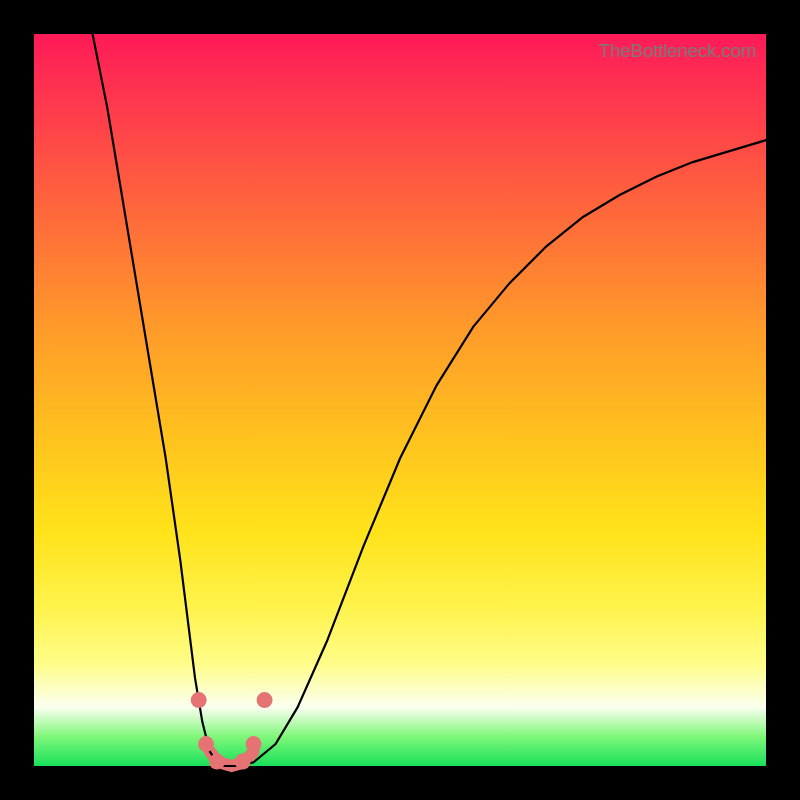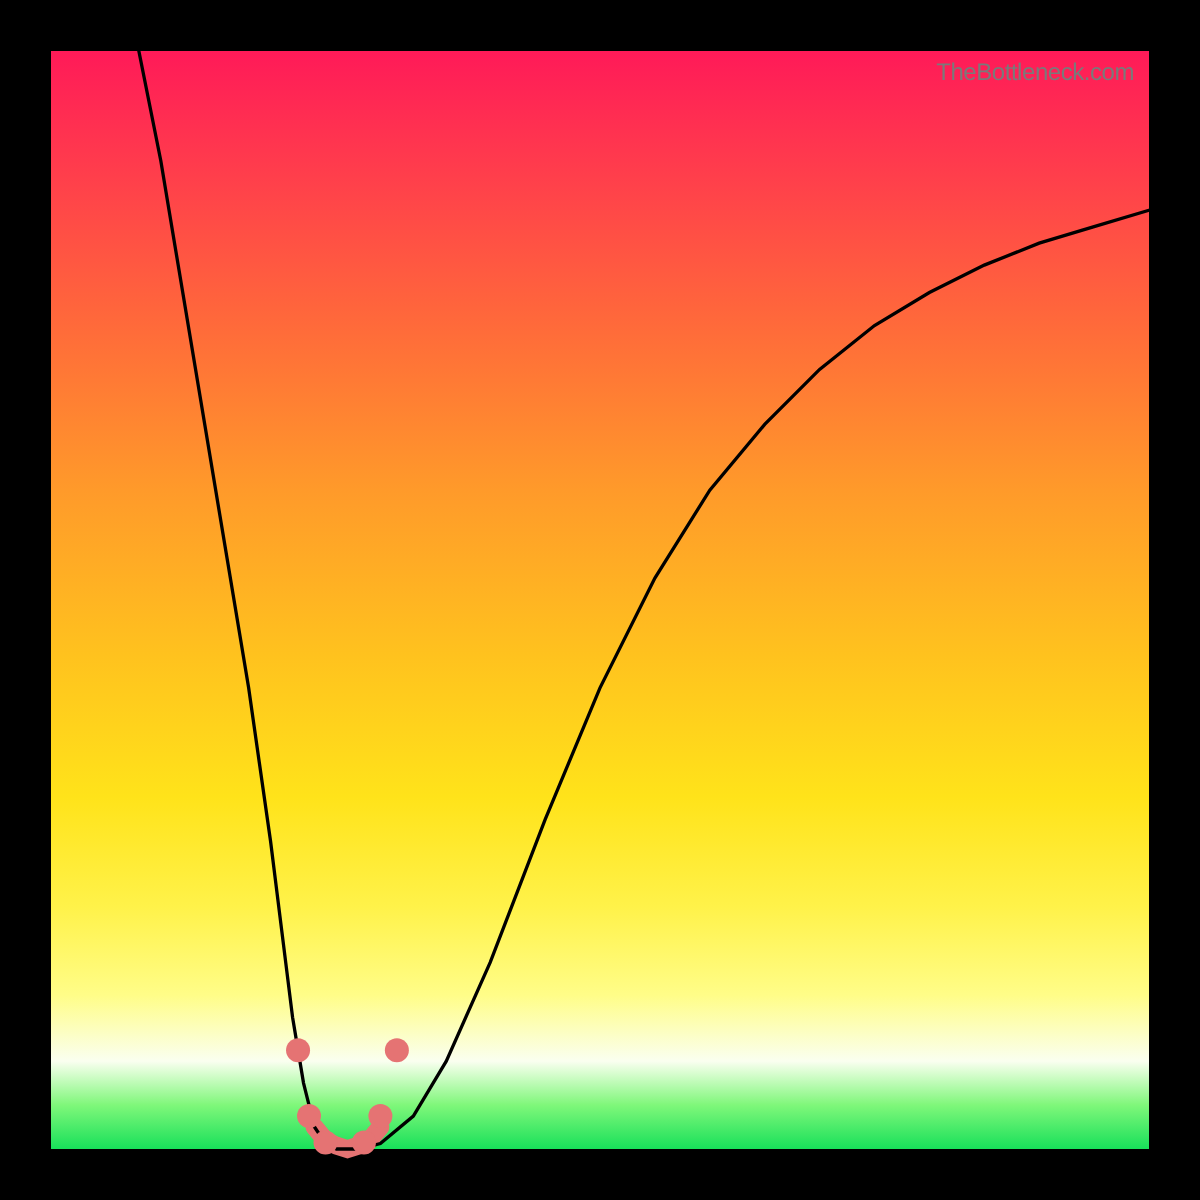--- a/index.html
+++ b/index.html
@@ -36,21 +36,21 @@
       #fafff0 92%,
       #7ff77a 96%,
       #18e05a 100%
     );
   }
   .watermark {
     position: absolute;
     top: 6px;
     right: 10px;
     color: #7a7a7a;
-    font-size: 16px;
+    font-size: 19px;
     font-weight: 500;
     letter-spacing: -0.3px;
     user-select: none;
   }
   svg.curves {
     position: absolute;
     left: 0;
     top: 0;
     width: 732px;
     height: 732px;

